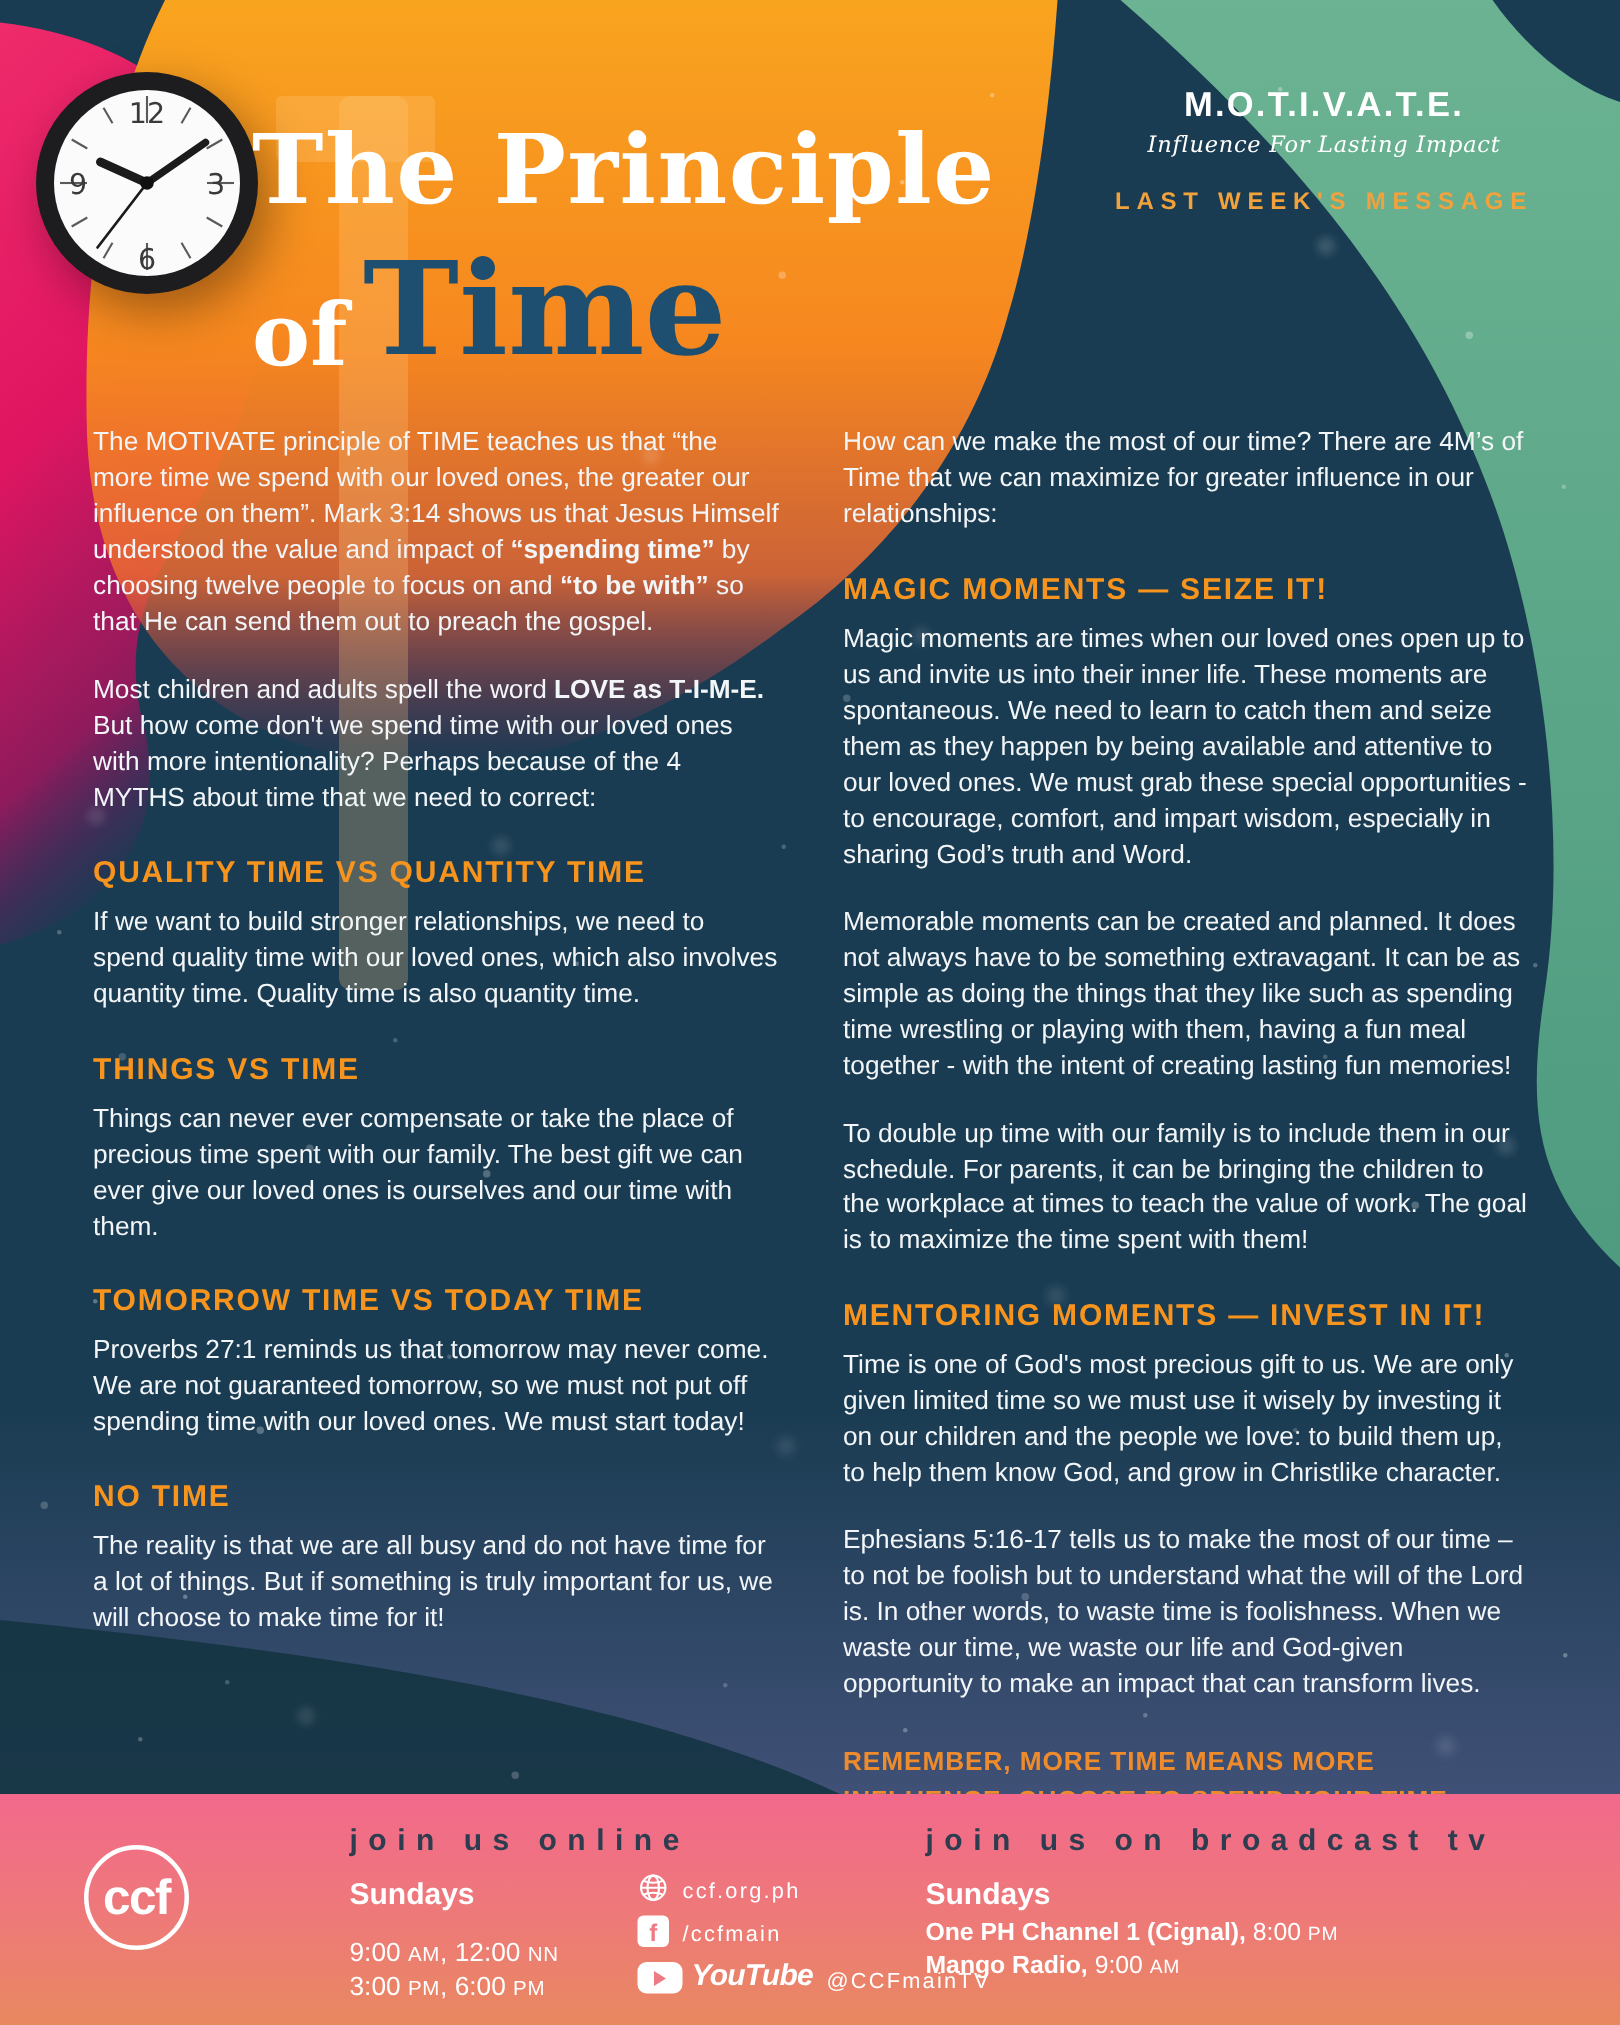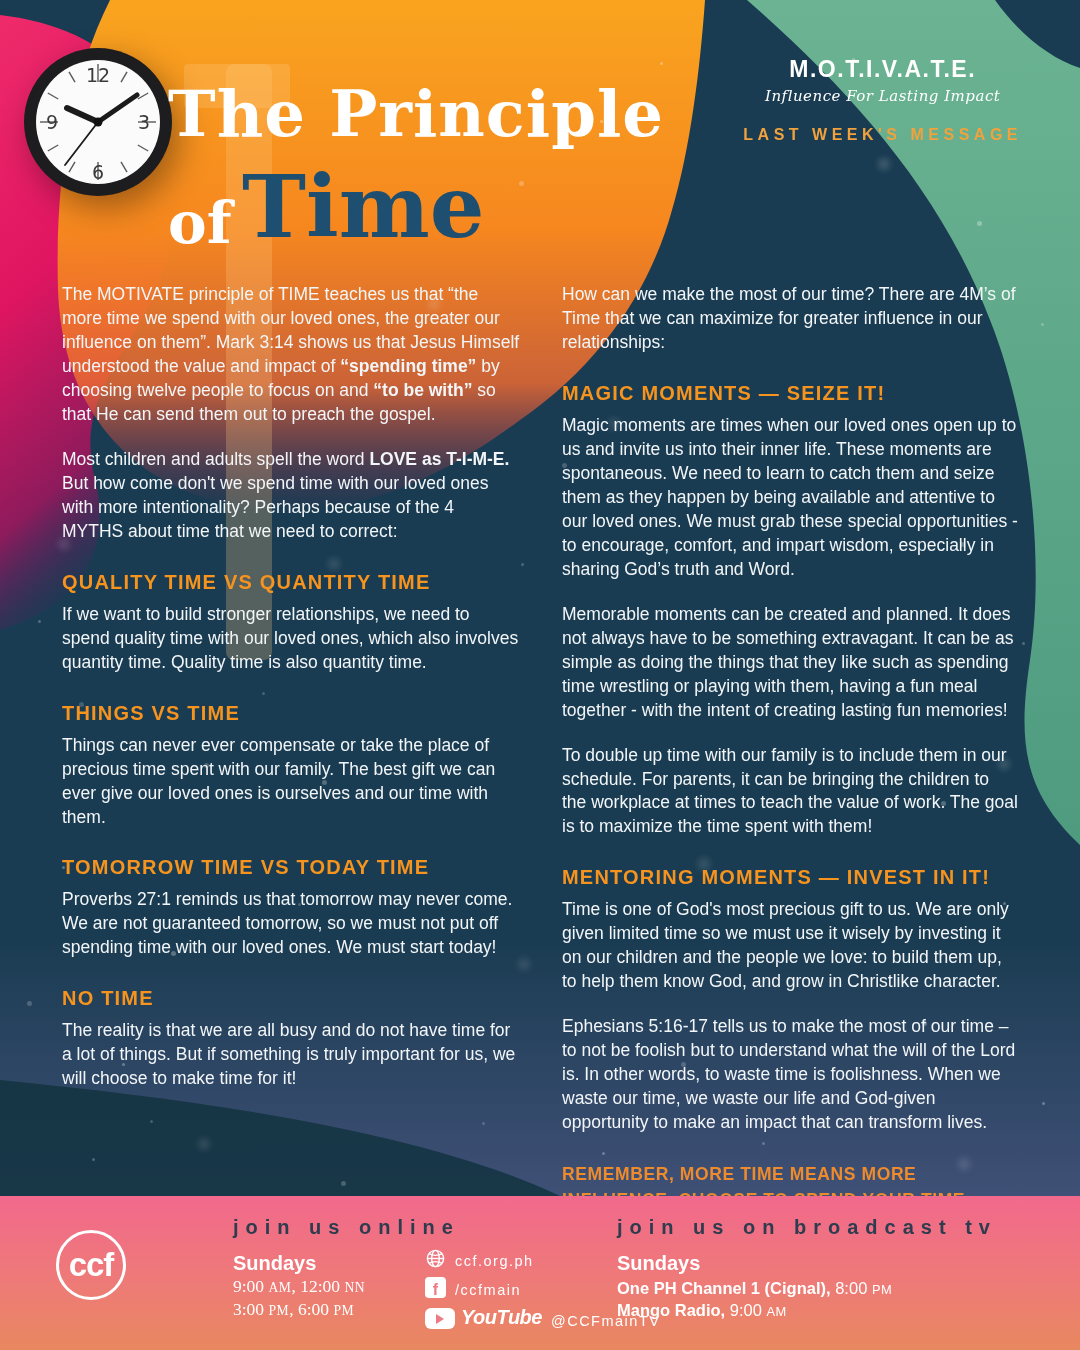--- a/index.html
+++ b/index.html
@@ -62,21 +62,21 @@
 
   
   .footer{position:absolute;left:0;top:1196px;width:1080px;height:154px;z-index:6;
           background:linear-gradient(180deg,#f2698c 0%,#ee7a78 55%,#e8885f 100%);color:#fff;}
   .ccf-logo{position:absolute;left:56px;top:34px;width:64px;height:64px;border:3px solid #fff;border-radius:50%;
             display:flex;align-items:center;justify-content:center;}
   .ccf-logo span{font-size:33px;font-weight:700;letter-spacing:-1px;}
   .f-head{color:#2d3c4e;font-size:20px;font-weight:700;letter-spacing:7px;}
   .f-online{position:absolute;left:233px;top:20px;}
   .f-day{font-size:20px;font-weight:700;margin-top:13px;}
-  .f-times{font-size:17.5px;line-height:1.33;margin-top:0;font-family:Liberation Serif, serif;}
+  .f-times{font-size:17.5px;line-height:1.33;margin-top:15px;}
   .f-social{position:absolute;left:396px;top:52px;}
   .f-social-row{display:flex;align-items:flex-end;gap:9px;margin-bottom:8px;margin-left:29px;}
   .f-social-label{font-size:14.5px;letter-spacing:1.5px;}
   .fb-icon{width:21px;height:21px;background:#fff;border-radius:4px;color:#ee7a85;
            font-weight:700;font-size:16px;display:flex;align-items:flex-end;justify-content:center;line-height:1;}
   .yt-icon{width:30px;height:21px;background:#fff;border-radius:6px;display:flex;align-items:center;justify-content:center;}
   .yt-icon .tri{width:0;height:0;border-left:8px solid #ee7a85;border-top:5px solid transparent;border-bottom:5px solid transparent;}
   .yt-word{font-size:20px;font-weight:700;letter-spacing:-.5px;margin-left:-3px;font-style:italic;}
   .f-broadcast{position:absolute;left:617px;top:20px;}
   .f-lines{font-size:16.5px;line-height:1.36;margin-top:2px;}

